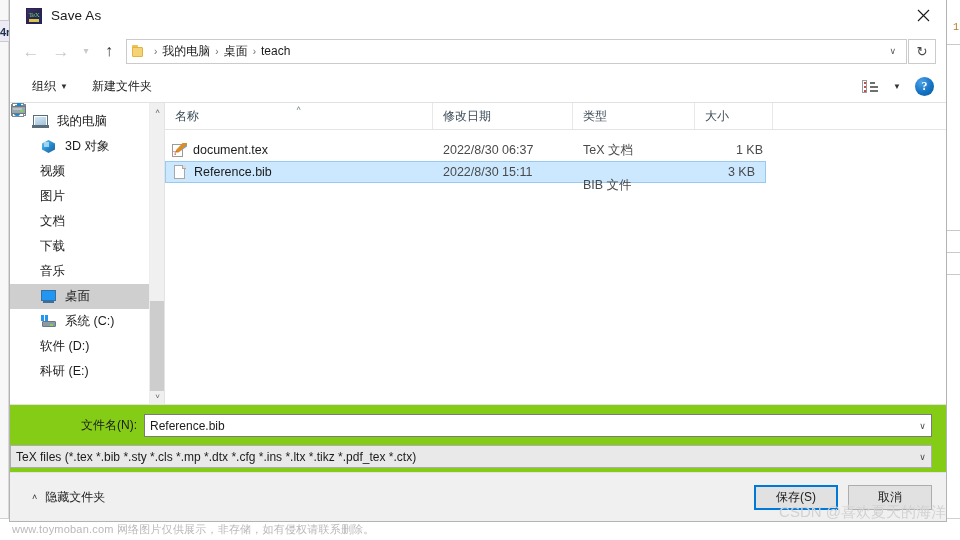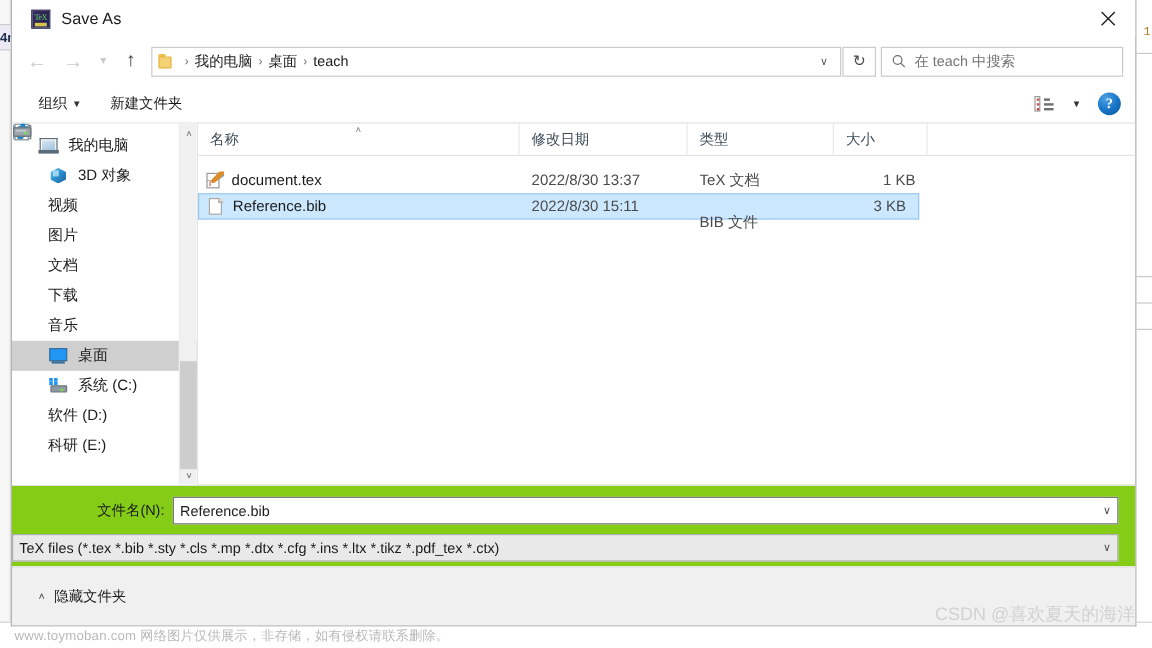--- a/index.html
+++ b/index.html
@@ -345,27 +345,20 @@
       <span class="crumb bold">我的电脑</span>
       <span class="crumb-sep">›</span>
       <span class="crumb bold">桌面</span>
       <span class="crumb-sep">›</span>
       <span class="crumb">teach</span>
       <span id="addr-chevron">∨</span>
     </div>
 
     <div id="refresh-btn">↻</div>
 
-    <div id="searchbox">
-      <svg width="12" height="12" viewBox="0 0 12 12" aria-hidden="true">
-        <circle cx="5" cy="5" r="3.6" stroke="#6d6d6d" stroke-width="1" fill="none"></circle>
-        <path d="M7.7 7.7 L11 11" stroke="#6d6d6d" stroke-width="1"></path>
-      </svg>
-      <input id="search-input" type="text" placeholder="在 teach 中搜索" style="">
-    </div>
   </div>
 
   <div id="cmdbar">
     <div class="cmd-item">
       <span>组织</span>
       <span class="cmd-caret">▼</span>
     </div>
     <div class="cmd-item">
       <span>新建文件夹</span>
     </div>
@@ -496,21 +489,21 @@
 
       <div class="filerow">
         <div class="cell name" style="width:268px;">
           <span class="ico-tex">
             <span class="page"></span>
               <span class="pen"></span>
               <span class="red">T</span>
           </span>
           <span>document.tex</span>
         </div>
-        <div class="cell meta" style="width:140px;">2022/8/30 13:37</div>
+        <div class="cell meta" style="width:140px;">2022/8/30 06:37</div>
         <div class="cell meta" style="width:122px;">TeX 文档</div>
         <div class="cell meta right" style="width:78px;">1 KB</div>
       </div>
 
       <div class="filerow selected" style="width:601px;">
         <div class="cell name" style="width:267px;">
           <span class="ico-bib">
             <span class="page"></span>
               <span class="fold"></span>
           </span>
@@ -538,18 +531,22 @@
         <span class="chev">∨</span>
       </div>
     </div>
   </div>
 
   <div id="btnbar">
     <div id="hidefolders">
       <span class="chev">˄</span>
       <span>隐藏文件夹</span>
     </div>
+    <div id="btn-group">
+      <div class="btn primary">保存(S)</div>
+      <div class="btn">取消</div>
+    </div>
   </div>
 
 </div>
 
 <div id="wm-left">www.toymoban.com 网络图片仅供展示，非存储，如有侵权请联系删除。</div>
 <div id="wm-right">CSDN @喜欢夏天的海洋</div>
 
 </body></html>

